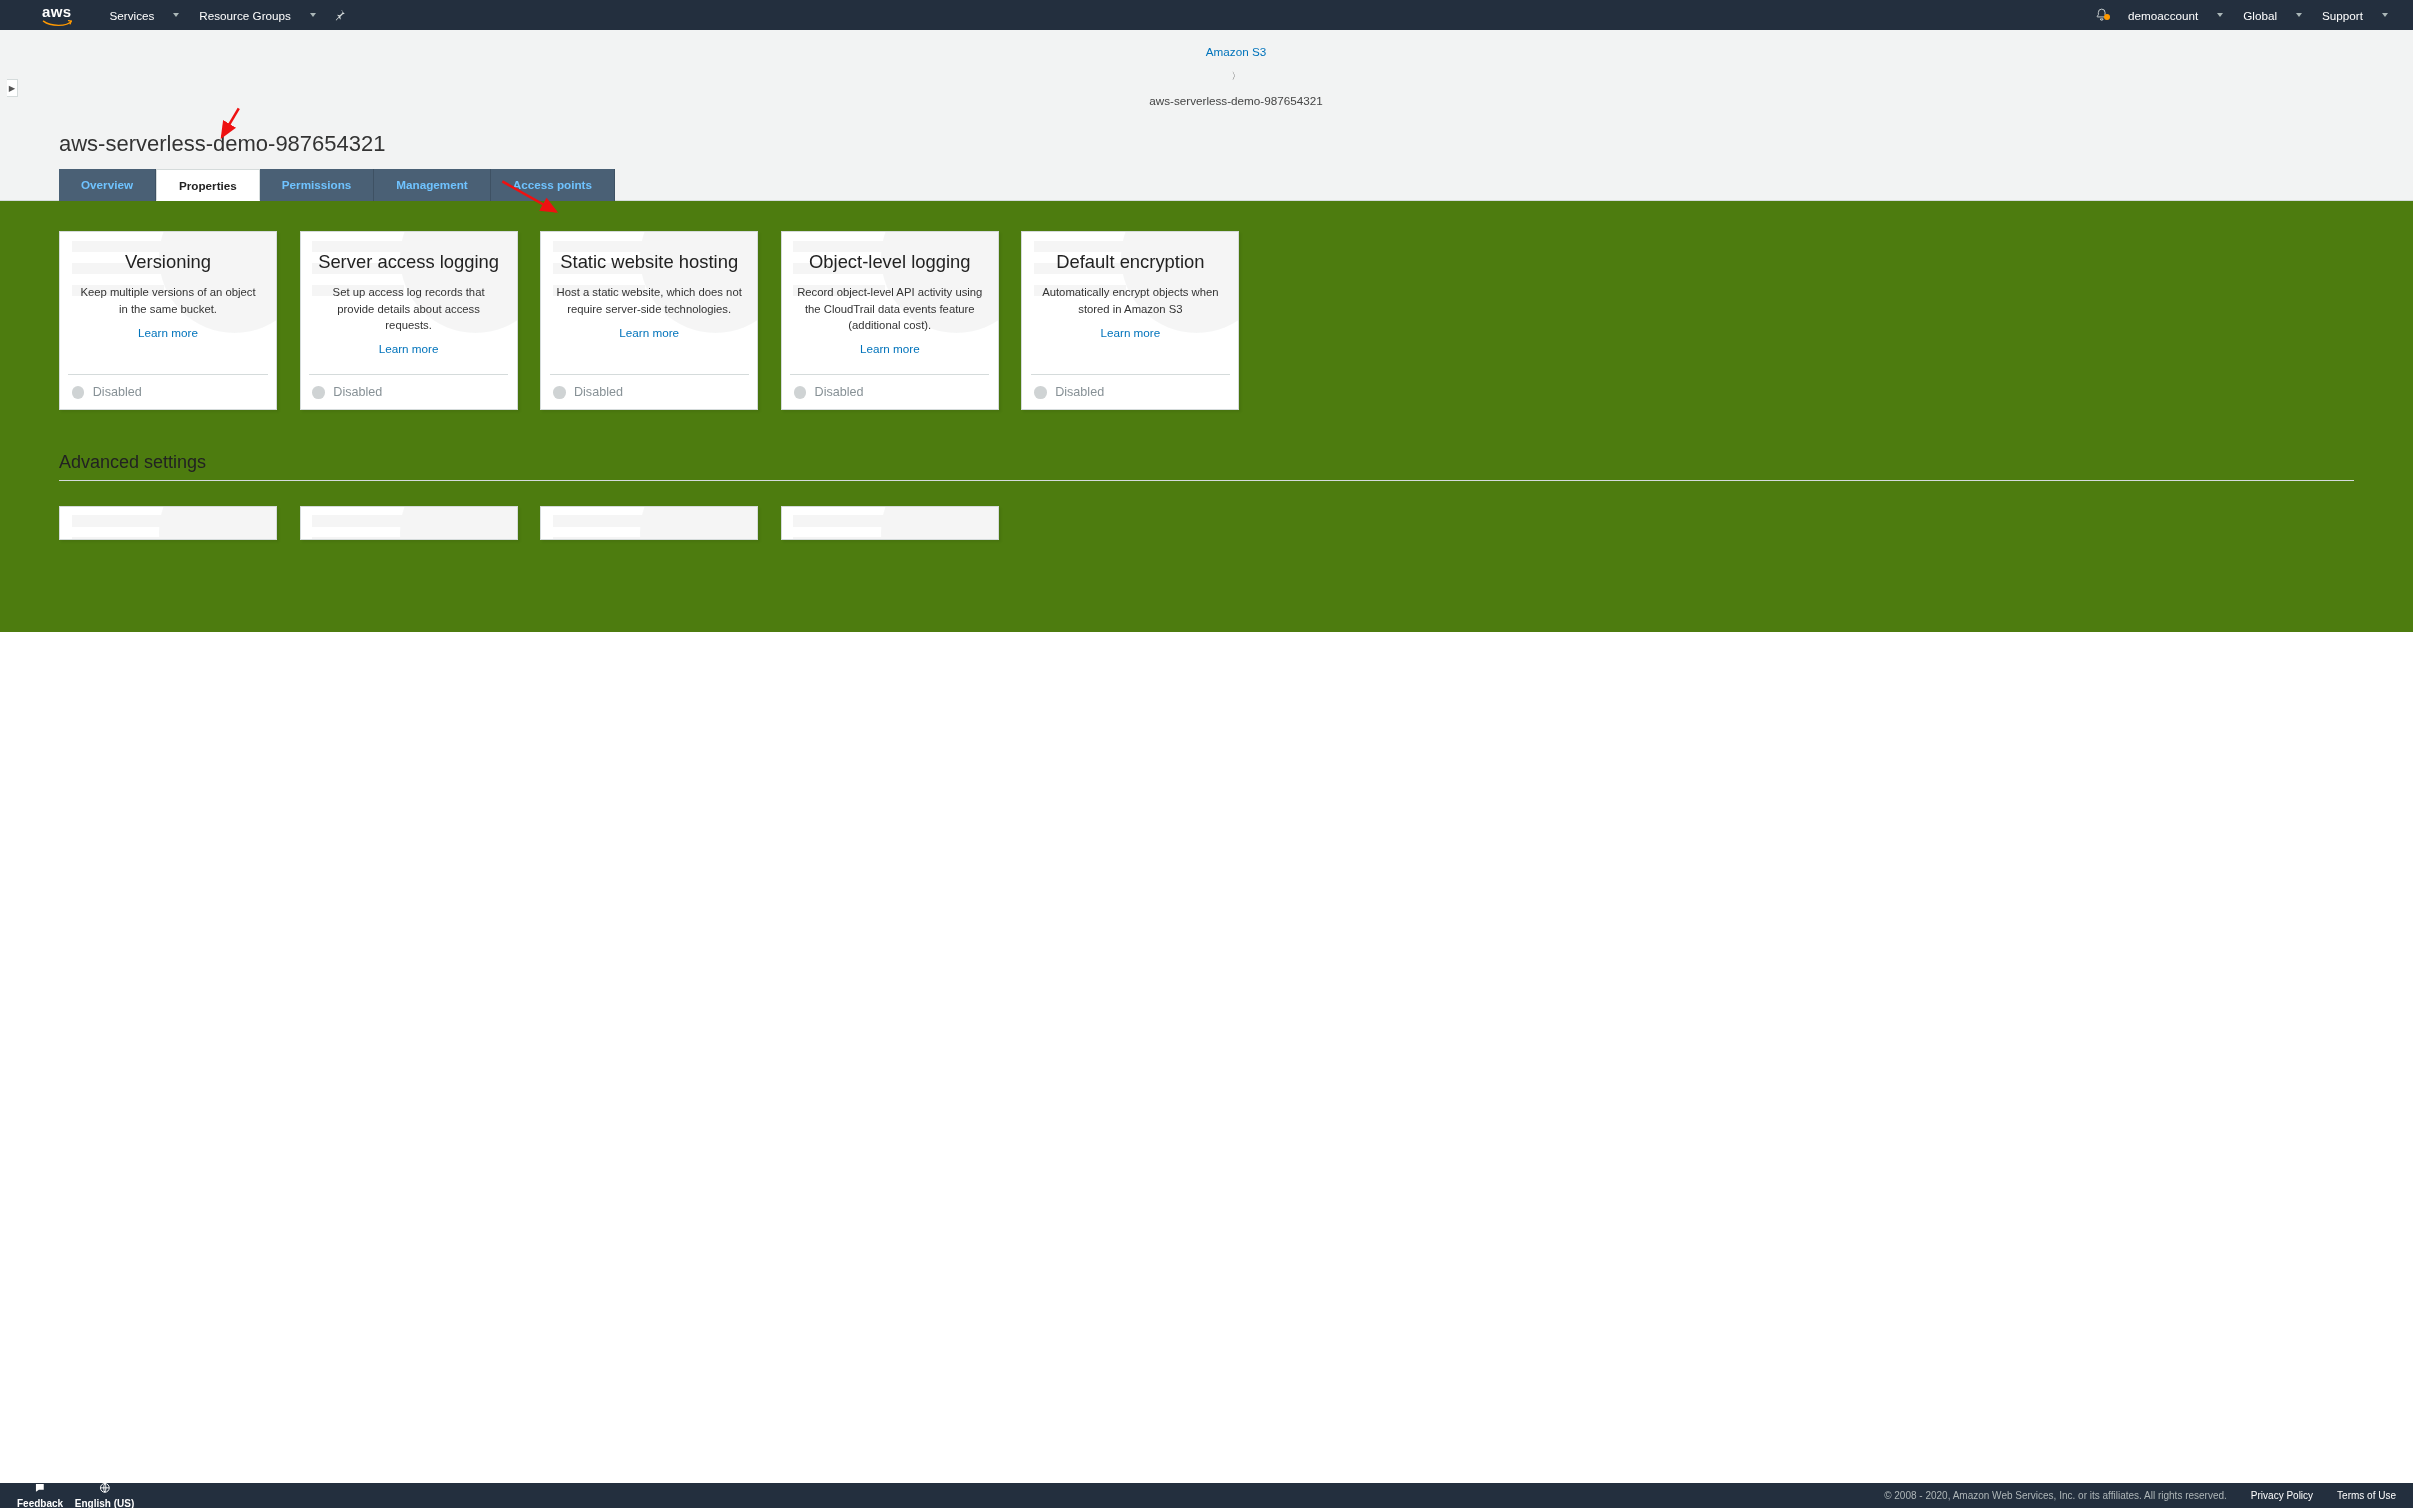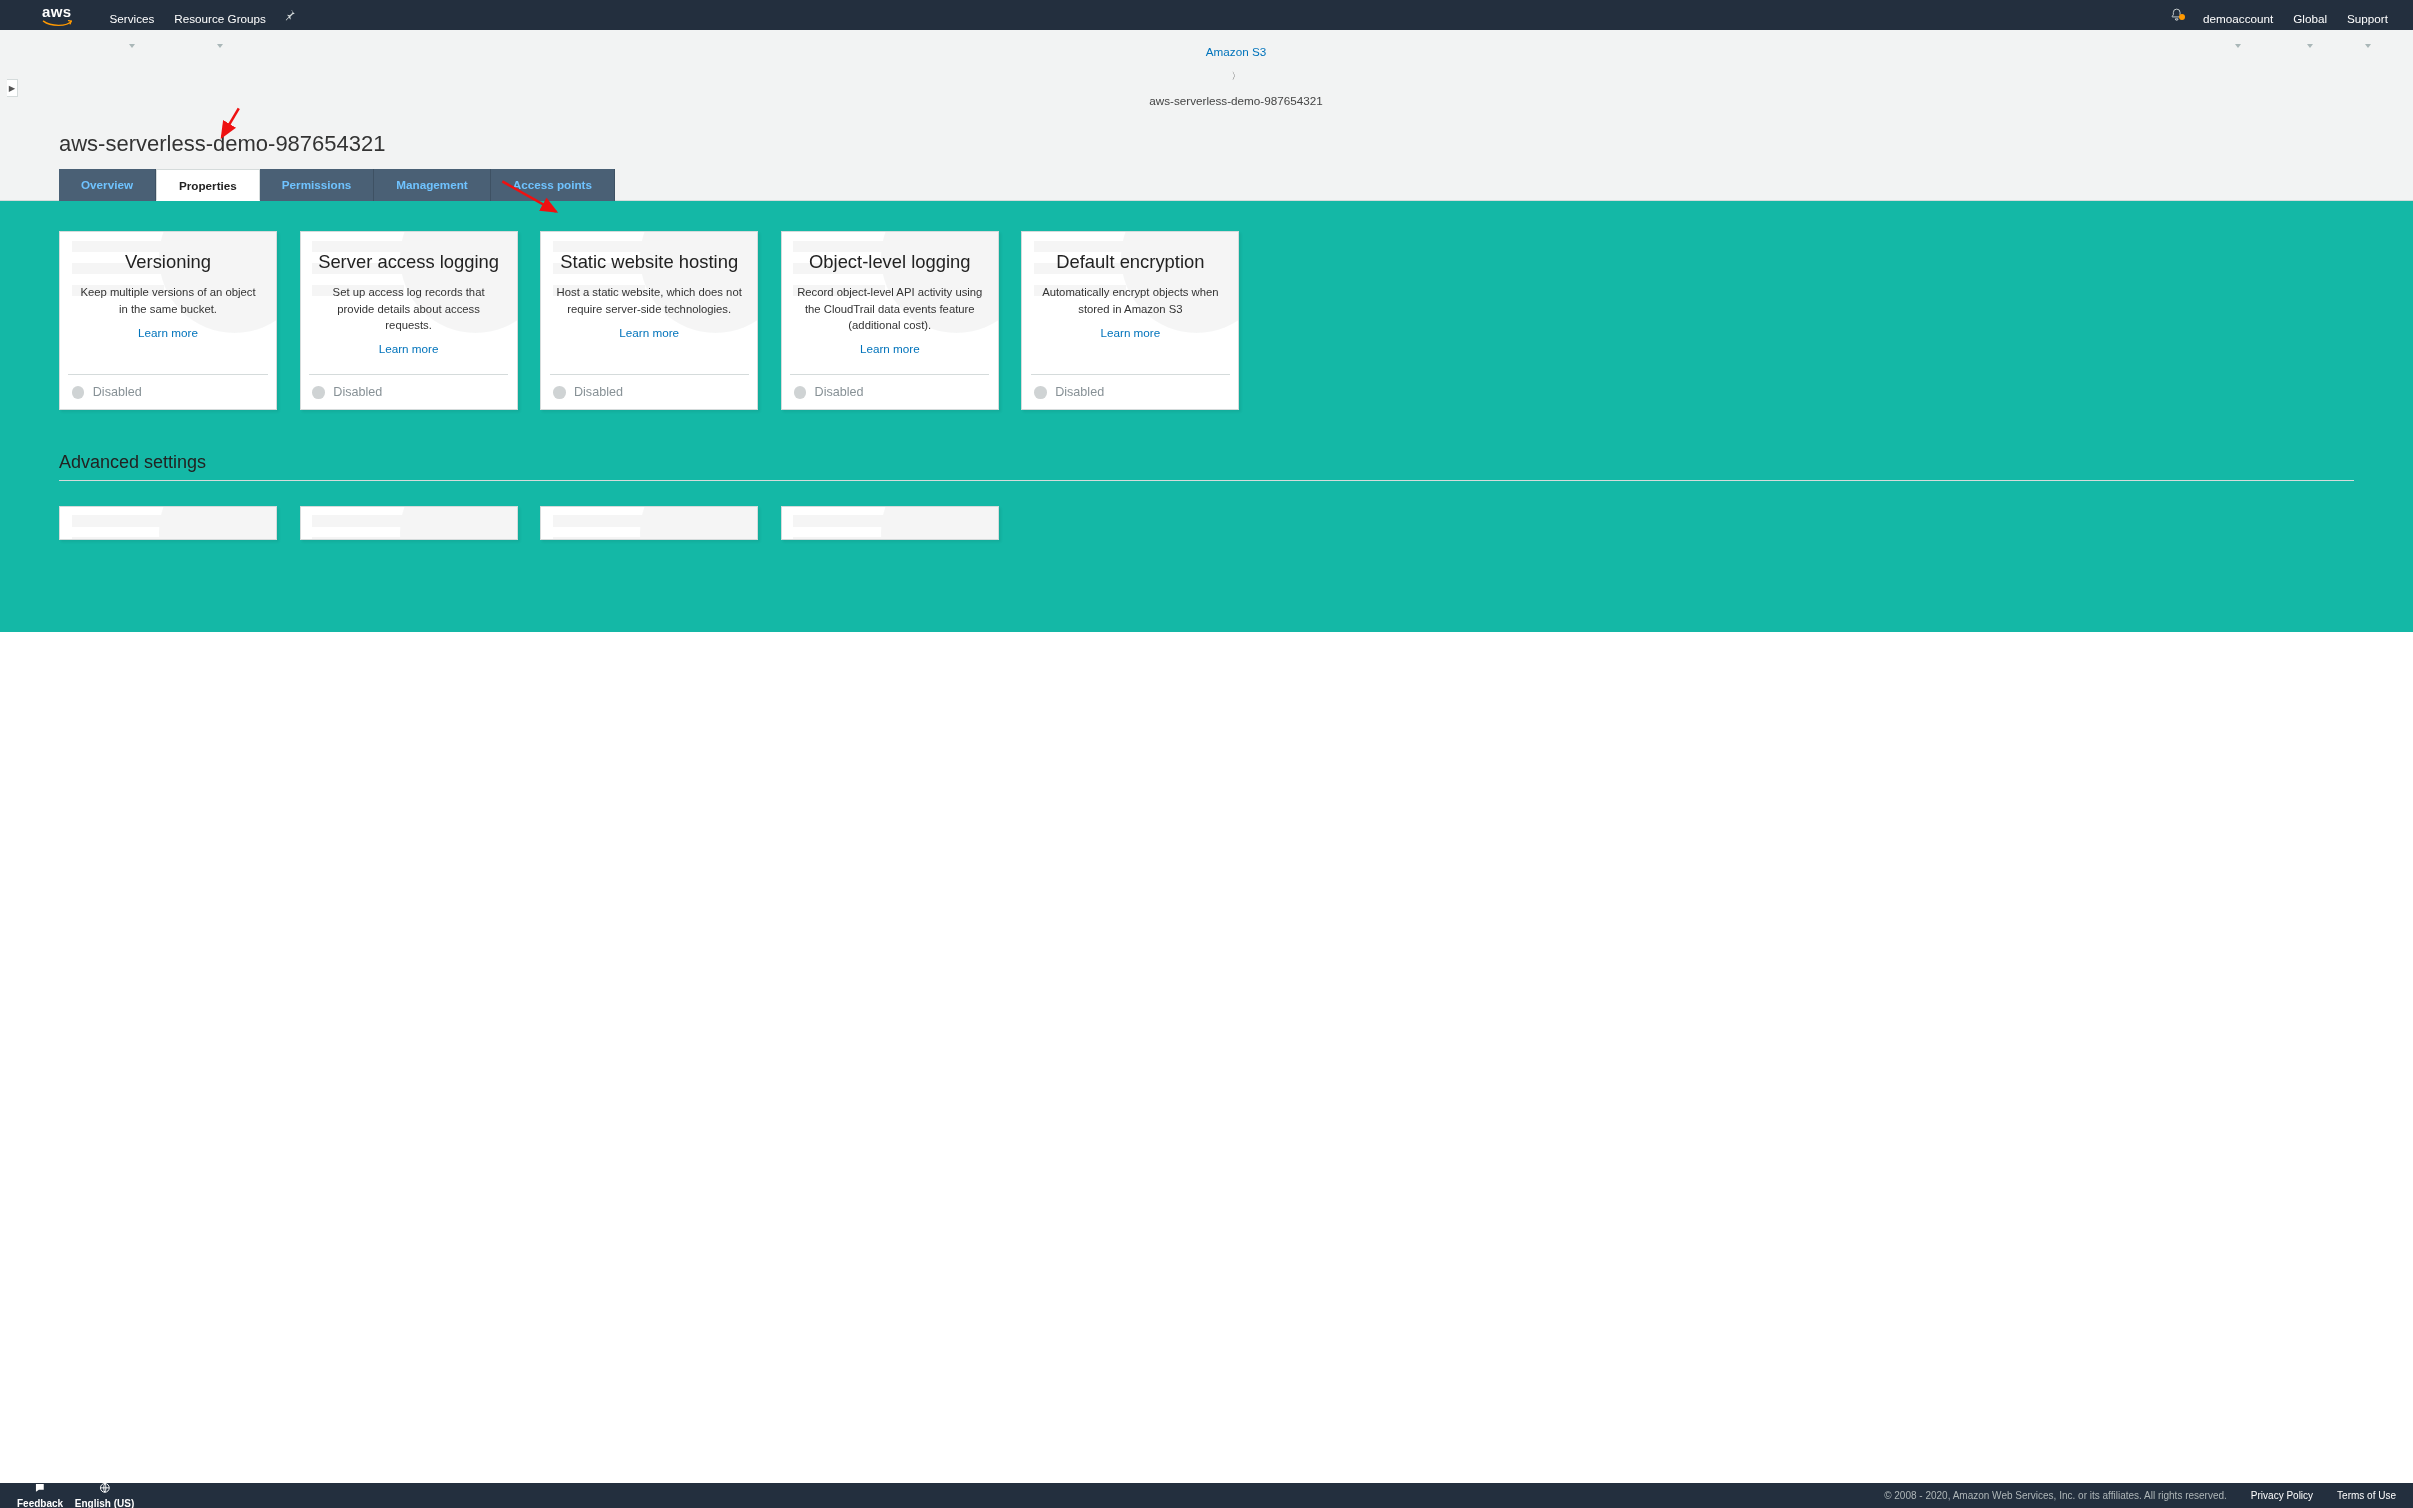--- a/index.html
+++ b/index.html
@@ -46,24 +46,23 @@
   .logo-text {
     font-weight: 700; letter-spacing: 0.4px;
     font-size: 15px; line-height: 1;
     color: #fff;
   }
   .logo-smile {
     width: 34px; height: 6.7px; margin-top: 0.8px;
   }
   .top-btn {
     display: flex; align-items: center; gap: 19px;
-    padding: 12px 10px; height: 30px;
+    padding: 0 10px; height: 30px;
     color: #fff; font-size: 11.7px;
     cursor: pointer;
-    flex-direction: column;
   }
   .caret {
     width: 0; height: 0;
     border-left: 3.4px solid transparent;
     border-right: 3.4px solid transparent;
     border-top: 4.2px solid #aab7b8;
   }
   .pin-icon {
     display: flex; align-items: center; padding: 0 8.4px;
     cursor: pointer;
@@ -129,21 +128,21 @@
   .tab.active {
     background: #fff;
     color: #222;
     border: 0.8px solid var(--aws-border);
     border-bottom: 0.8px solid #fff;
   }
 
   
   .content {
     padding: 30px 59px 50px 59px;
-    background: #14b8a6;
+    background: #4d7c0f;
   }
   .tiles {
     display: flex; flex-wrap: wrap; gap: 22.6px;
     margin-bottom: 42px;
   }
   .tile {
     width: 218px;
     min-height: 179px;
     border: 0.8px solid var(--aws-border);
     position: relative;

